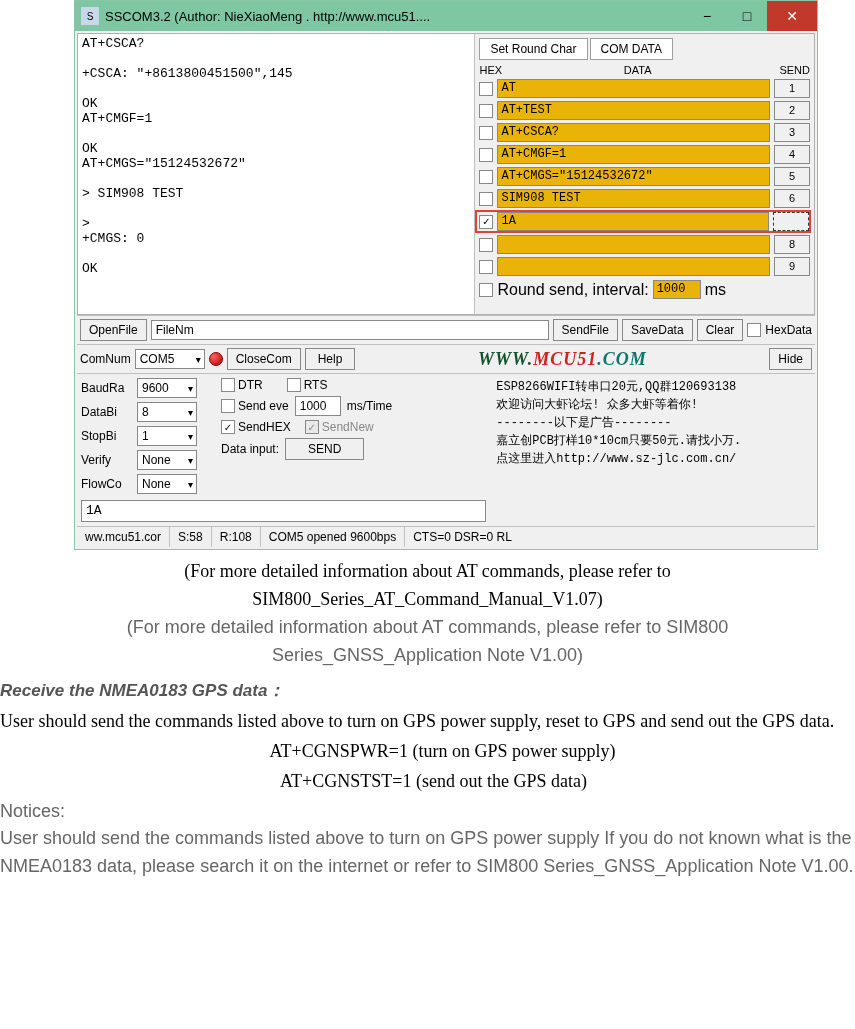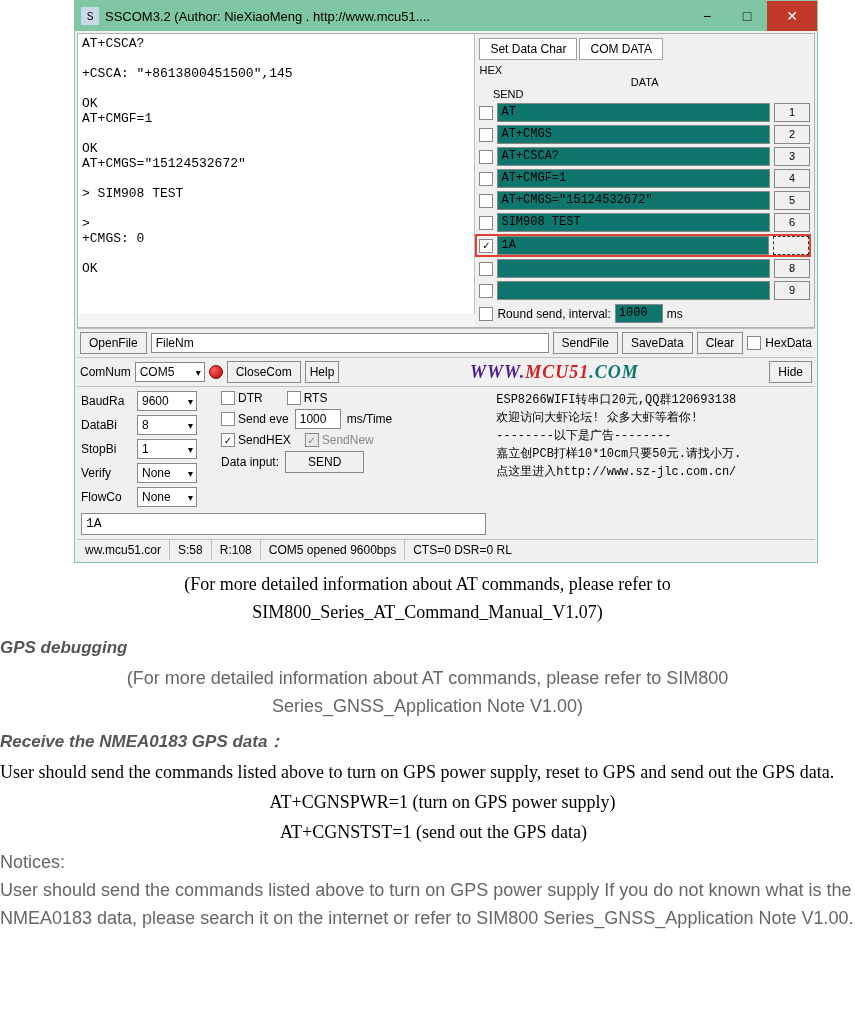--- a/index.html
+++ b/index.html
@@ -85,21 +85,20 @@
   .tab {
     border: 1px solid #a0a0a0;
     background: #fff;
     padding: 3px 10px;
     font-size: 12px;
   }
   .multi-header {
     display: flex;
     font-size: 11px;
     margin-bottom: 3px;
-    flex-direction: column;
   }
   .multi-header .c1 { width: 30px; }
   .multi-header .c2 { flex: 1; text-align: center; }
   .multi-header .c3 { width: 44px; text-align: right; }
   .row {
     display: flex;
     align-items: center;
     margin-bottom: 3px;
     gap: 4px;
   }
@@ -109,40 +108,40 @@
     width: 14px; height: 14px;
     border: 1px solid #888;
     background: #fff;
     display:flex; align-items:center; justify-content:center;
     font-size:10px;
   }
   .tbox {
     flex: 1;
     height: 19px;
     border: 1px solid #888;
-    background: #0f766e;
+    background: #eab308;
     padding: 0 3px;
     font-size: 12px;
     line-height: 17px;
     font-family: "Courier New", monospace;
     overflow:hidden;
   }
   .send-btn {
     width: 36px; height: 19px;
     border: 1px solid #888;
     background: #f0f0f0;
     font-size: 11px;
     text-align: center;
     line-height: 17px;
   }
   .round-row {
     display: flex; align-items: center; gap: 4px;
     margin-top: 4px;
   }
-  .round-row .lbl { font-size: 12px; }
+  .round-row .lbl { font-size: 16px; }
   .round-row .tbox { flex: 0 0 50px; }
   
   .tool-row {
     display: flex;
     align-items: center;
     gap: 4px;
     padding: 3px;
     border-top: 1px solid #c0c0c0;
     background: #f0f0f0;
   }
@@ -162,21 +161,21 @@
     font-size: 12px;
     line-height: 18px;
   }
   .brand {
     font-family: Georgia, serif;
     font-style: italic;
     font-weight: bold;
     font-size: 18px;
     letter-spacing: 1px;
   }
-  .brand .b1 { color: #4c1d95; }
+  .brand .b1 { color: #14532d; }
   .brand .b2 { color: #d02020; }
   .brand .b3 { color: #0f766e; }
   
   .settings-split { display: flex; border-top:1px solid #c0c0c0;}
   .settings-left {
     width: 56%;
     padding: 4px;
   }
   .settings-right {
     flex: 1;
@@ -260,37 +259,37 @@
 AT+CMGS="15124532672"
 
 &gt; SIM908 TEST
 
 &gt;
 +CMGS: 0
 
 OK</div>
       <div class="multi-panel">
         <div class="tabs">
-          <div class="tab">Set Data Char</div>
+          <div class="tab">Set Round Char</div>
           <div class="tab">COM DATA</div>
         </div>
         <div class="multi-header">
           <div class="c1">HEX</div>
           <div class="c2">DATA</div>
           <div class="c3">SEND</div>
         </div>
         <div id="multi-rows">
               <div class="row">
                 <div class="ckbx"></div>
                 <div class="tbox">AT</div>
                 <div class="send-btn">1</div>
               </div>
               <div class="row">
                 <div class="ckbx"></div>
-                <div class="tbox">AT+CMGS</div>
+                <div class="tbox">AT+TEST</div>
                 <div class="send-btn">2</div>
               </div>
               <div class="row">
                 <div class="ckbx"></div>
                 <div class="tbox">AT+CSCA?</div>
                 <div class="send-btn">3</div>
               </div>
               <div class="row">
                 <div class="ckbx"></div>
                 <div class="tbox">AT+CMGF=1</div>
@@ -339,21 +338,21 @@
       <div class="btn">Clear</div>
       <div class="ckbx"></div>
       <span>HexData</span>
     </div>
 
     <div class="tool-row">
       <span>ComNum</span>
       <div class="combo" style="width:70px">COM5</div>
       <div class="rec-dot"></div>
       <div class="btn">CloseCom</div>
-      <div class="btn" style="padding:2px 4px">Help</div>
+      <div class="btn" style="padding:2px 12px">Help</div>
       <div style="flex:1;text-align:center" class="brand">
         <span class="b1">WWW.</span><span class="b2">MCU51</span><span class="b3">.COM</span>
       </div>
       <div class="btn">Hide</div>
     </div>
 
     <div class="settings-split">
       <div class="settings-left">
         <div style="display:flex; gap:10px;">
           <div style="flex:0 0 130px;">
@@ -430,21 +429,20 @@
       <div>R:108</div>
       <div>COM5 opened 9600bps</div>
       <div>CTS=0 DSR=0 RL</div>
     </div>
   </div>
 </div>
 
 <div class="doc">
   <div class="center">(For more detailed information about AT commands, please refer to</div>
   <div class="center">SIM800_Series_AT_Command_Manual_V1.07)</div>
-  <div class="h">GPS debugging</div>
   <div class="center sans gray" style="padding:0 40px;">(For more detailed information about AT commands, please refer to SIM800 Series_GNSS_Application Note V1.00)</div>
   <div class="h">Receive the NMEA0183 GPS data：</div>
   <div>User should send the commands listed above to turn on GPS power supply, reset to GPS and send out the GPS data.</div>
   <ul>
     <li>&nbsp;&nbsp;&nbsp;&nbsp;<span>AT+CGNSPWR=1 (turn on GPS power supply)</span></li>
     <li><span>AT+CGNSTST=1 (send out the GPS data)</span></li>
   </ul>
   <div class="sans gray">Notices:</div>
   <div class="sans gray">User should send the commands listed above to turn on GPS power supply If you do not known what is the NMEA0183 data, please search it on the internet or refer to SIM800 Series_GNSS_Application Note V1.00.</div>
 </div>

